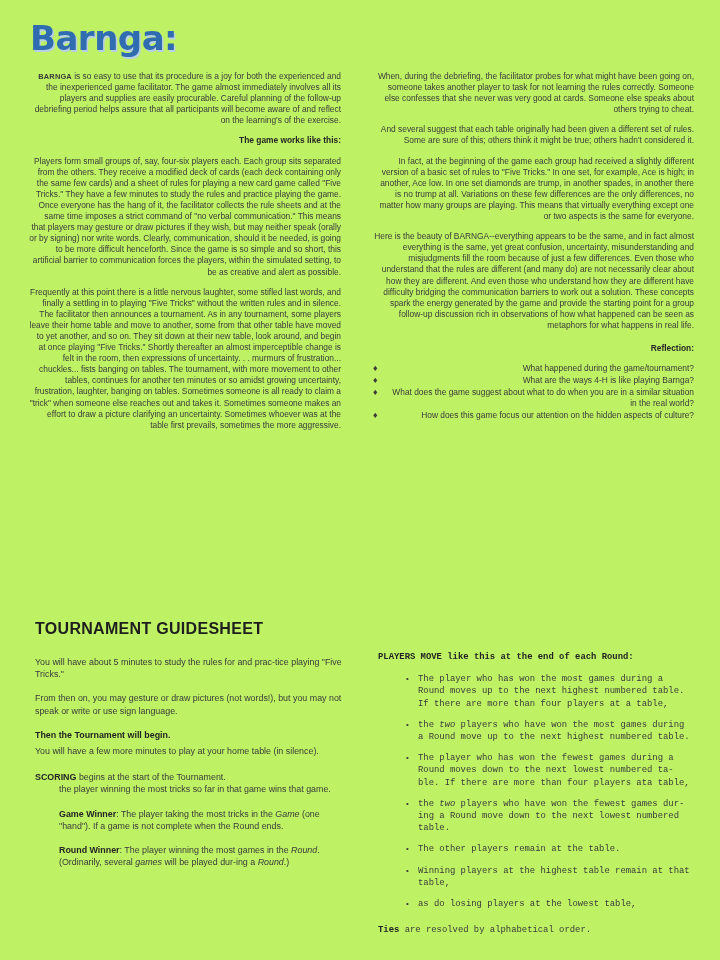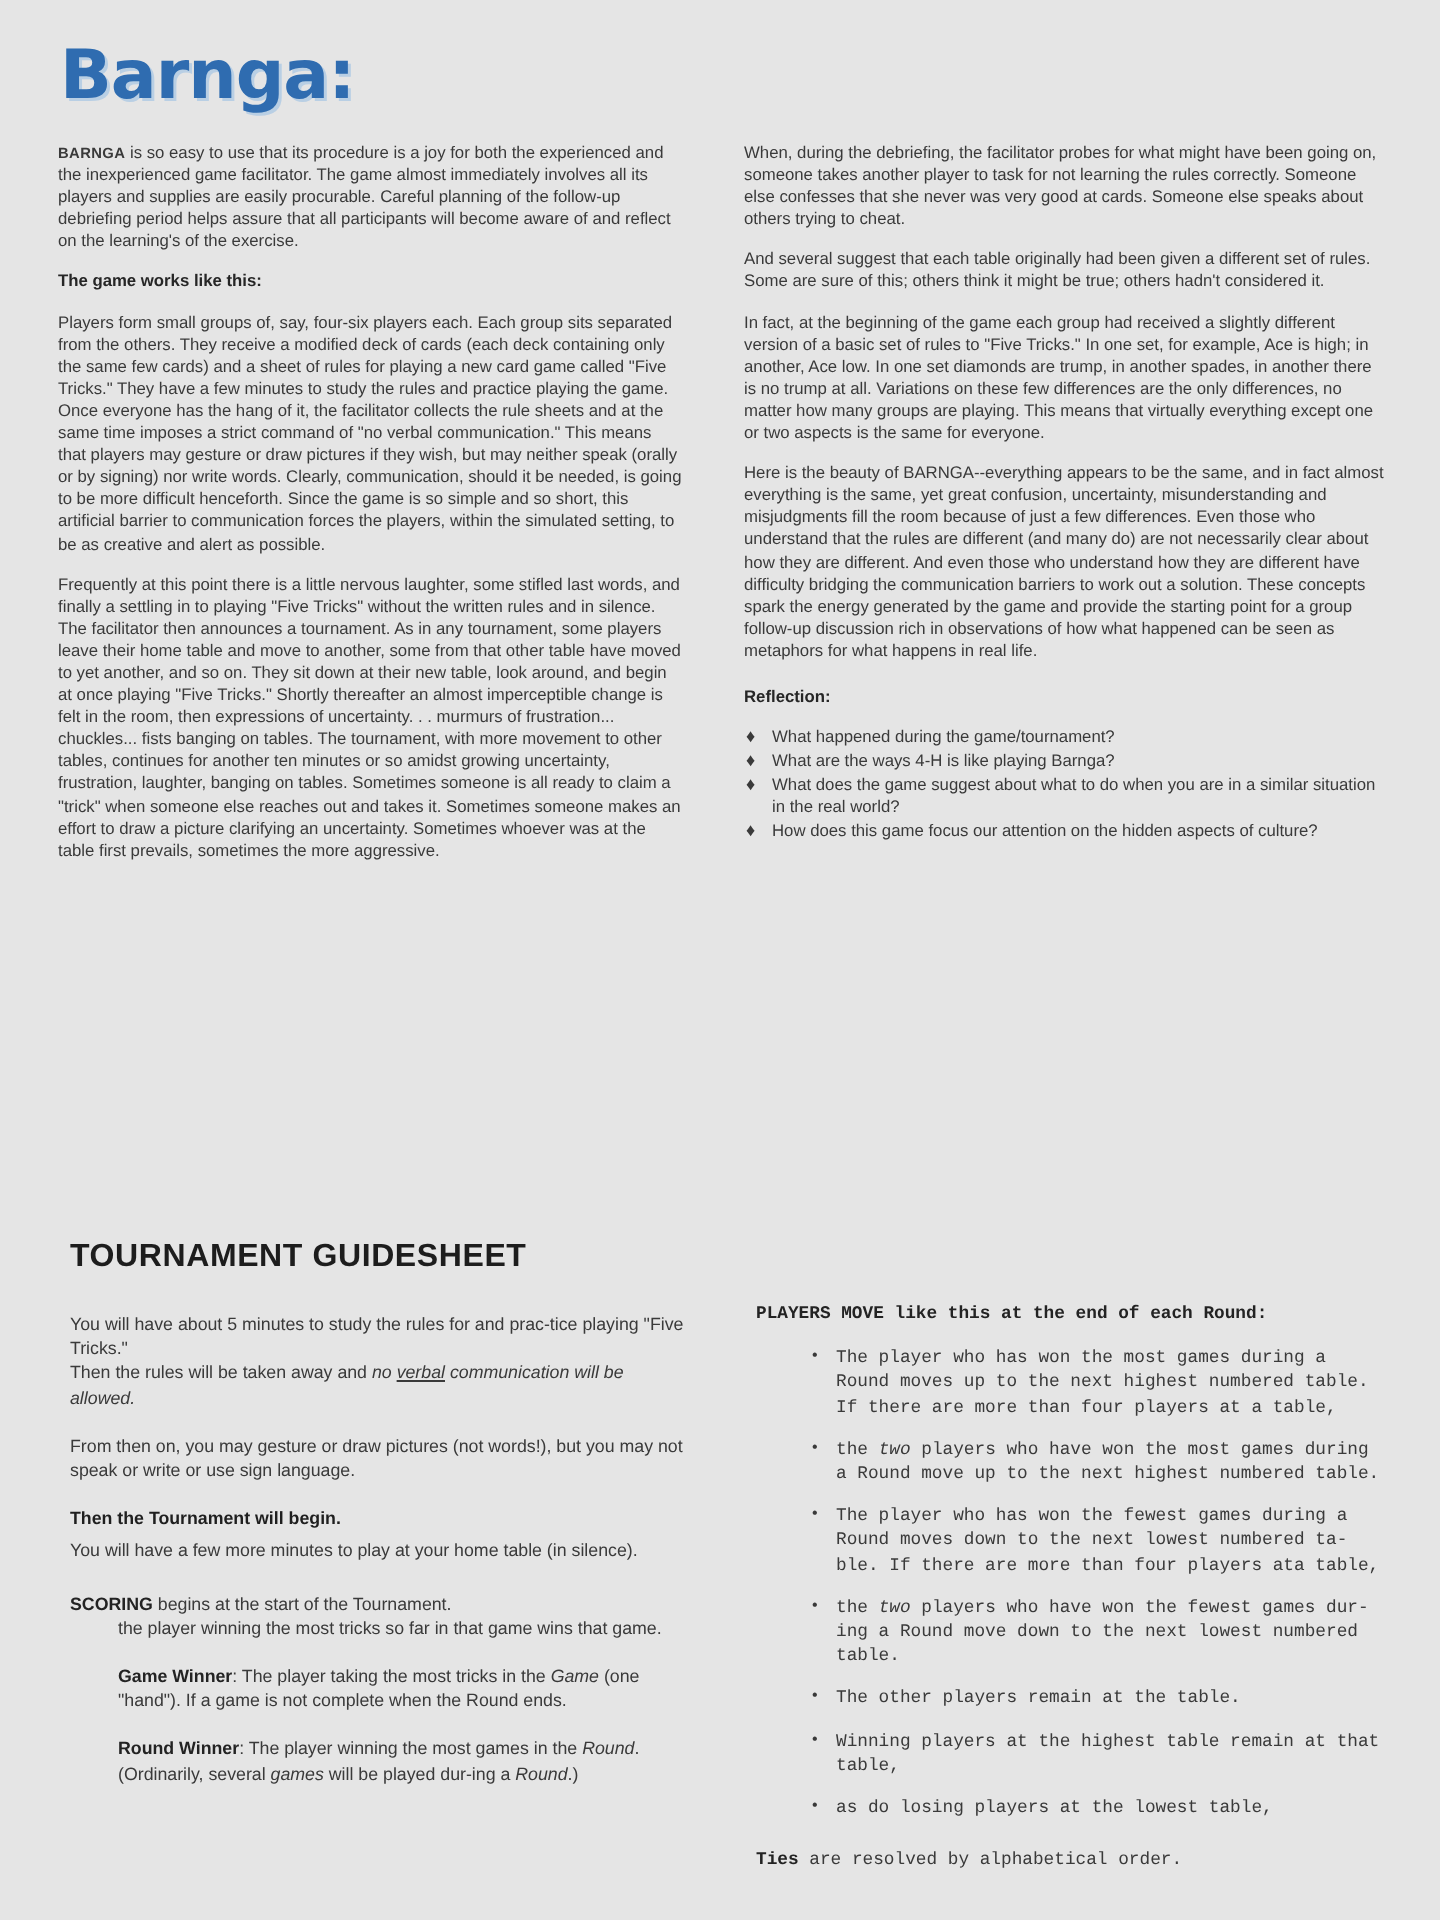--- a/index.html
+++ b/index.html
@@ -4,21 +4,21 @@
 <style>
   html, body {
     margin: 0;
     padding: 0;
     background: #ffffff;
   }
   .page {
     position: relative;
     width: 720px;
     height: 960px;
-    background: #e5e5e5;
+    background: #bef264;
     overflow: hidden;
     font-family: "Liberation Sans", sans-serif;
     color: #2b2b2b;
     -webkit-font-smoothing: antialiased;
   }
 
   
   .title {
     position: absolute;
     left: 30px;
@@ -29,21 +29,21 @@
     color: #2f6cb0;
     text-shadow: 1.5px 1.5px 0 #b9cfe4;
     font-family: "DejaVu Sans", sans-serif;
   }
 
   
   .col {
     position: absolute;
     font-size: 8.4px;
     line-height: 11.1px;
-    text-align: left;
+    text-align: right;
     color: #3a3a3a;
   }
   .col-left  { left: 29px;  top: 71px;  width: 312px; }
   .col-right { left: 372px; top: 71px;  width: 322px; }
 
   .col p { margin: 0 0 9px 0; }
 
   .sub-head {
     font-weight: bold;
     color: #262626;
@@ -154,21 +154,20 @@
       <li><span class="bullet">♦</span><span>What does the game suggest about what to do when you are in a similar situation in the real world?</span></li>
       <li><span class="bullet">♦</span><span>How does this game focus our attention on the hidden aspects of culture?</span></li>
     </ul>
   </div>
 
   <div class="section-title" id="guidesheet-title">TOURNAMENT GUIDESHEET</div>
 
   <div class="lower-left">
 
     <p class="nogap">You will have about 5 minutes to study the rules for and prac-tice playing "Five Tricks."</p>
-    <p><span>Then the rules will be taken away and </span><em>no </em><em class="u">verbal</em><em> communication will be allowed.</em></p>
 
     <p style="margin-top:12px">From then on, you may gesture or draw pictures (not words!), but you may not speak or write or use sign language.</p>
 
     <p class="hdr-bold" style="margin-top:5px;margin-bottom:4px">Then the Tournament will begin.</p>
     <p>You will have a few more minutes to play at your home table (in silence).</p>
 
     <p style="margin-top:14px"><b>SCORING</b><span> begins at the start of the Tournament.</span></p>
 
     <p class="indent1" style="margin-top:-12px">the player winning the most tricks so far in that game wins that game.</p>
     <p class="indent1"><b>Game Winner</b><span>: The player taking the most tricks in the </span><em>Game</em><span> (one "hand"). If a game is not complete when the Round ends.</span></p>

